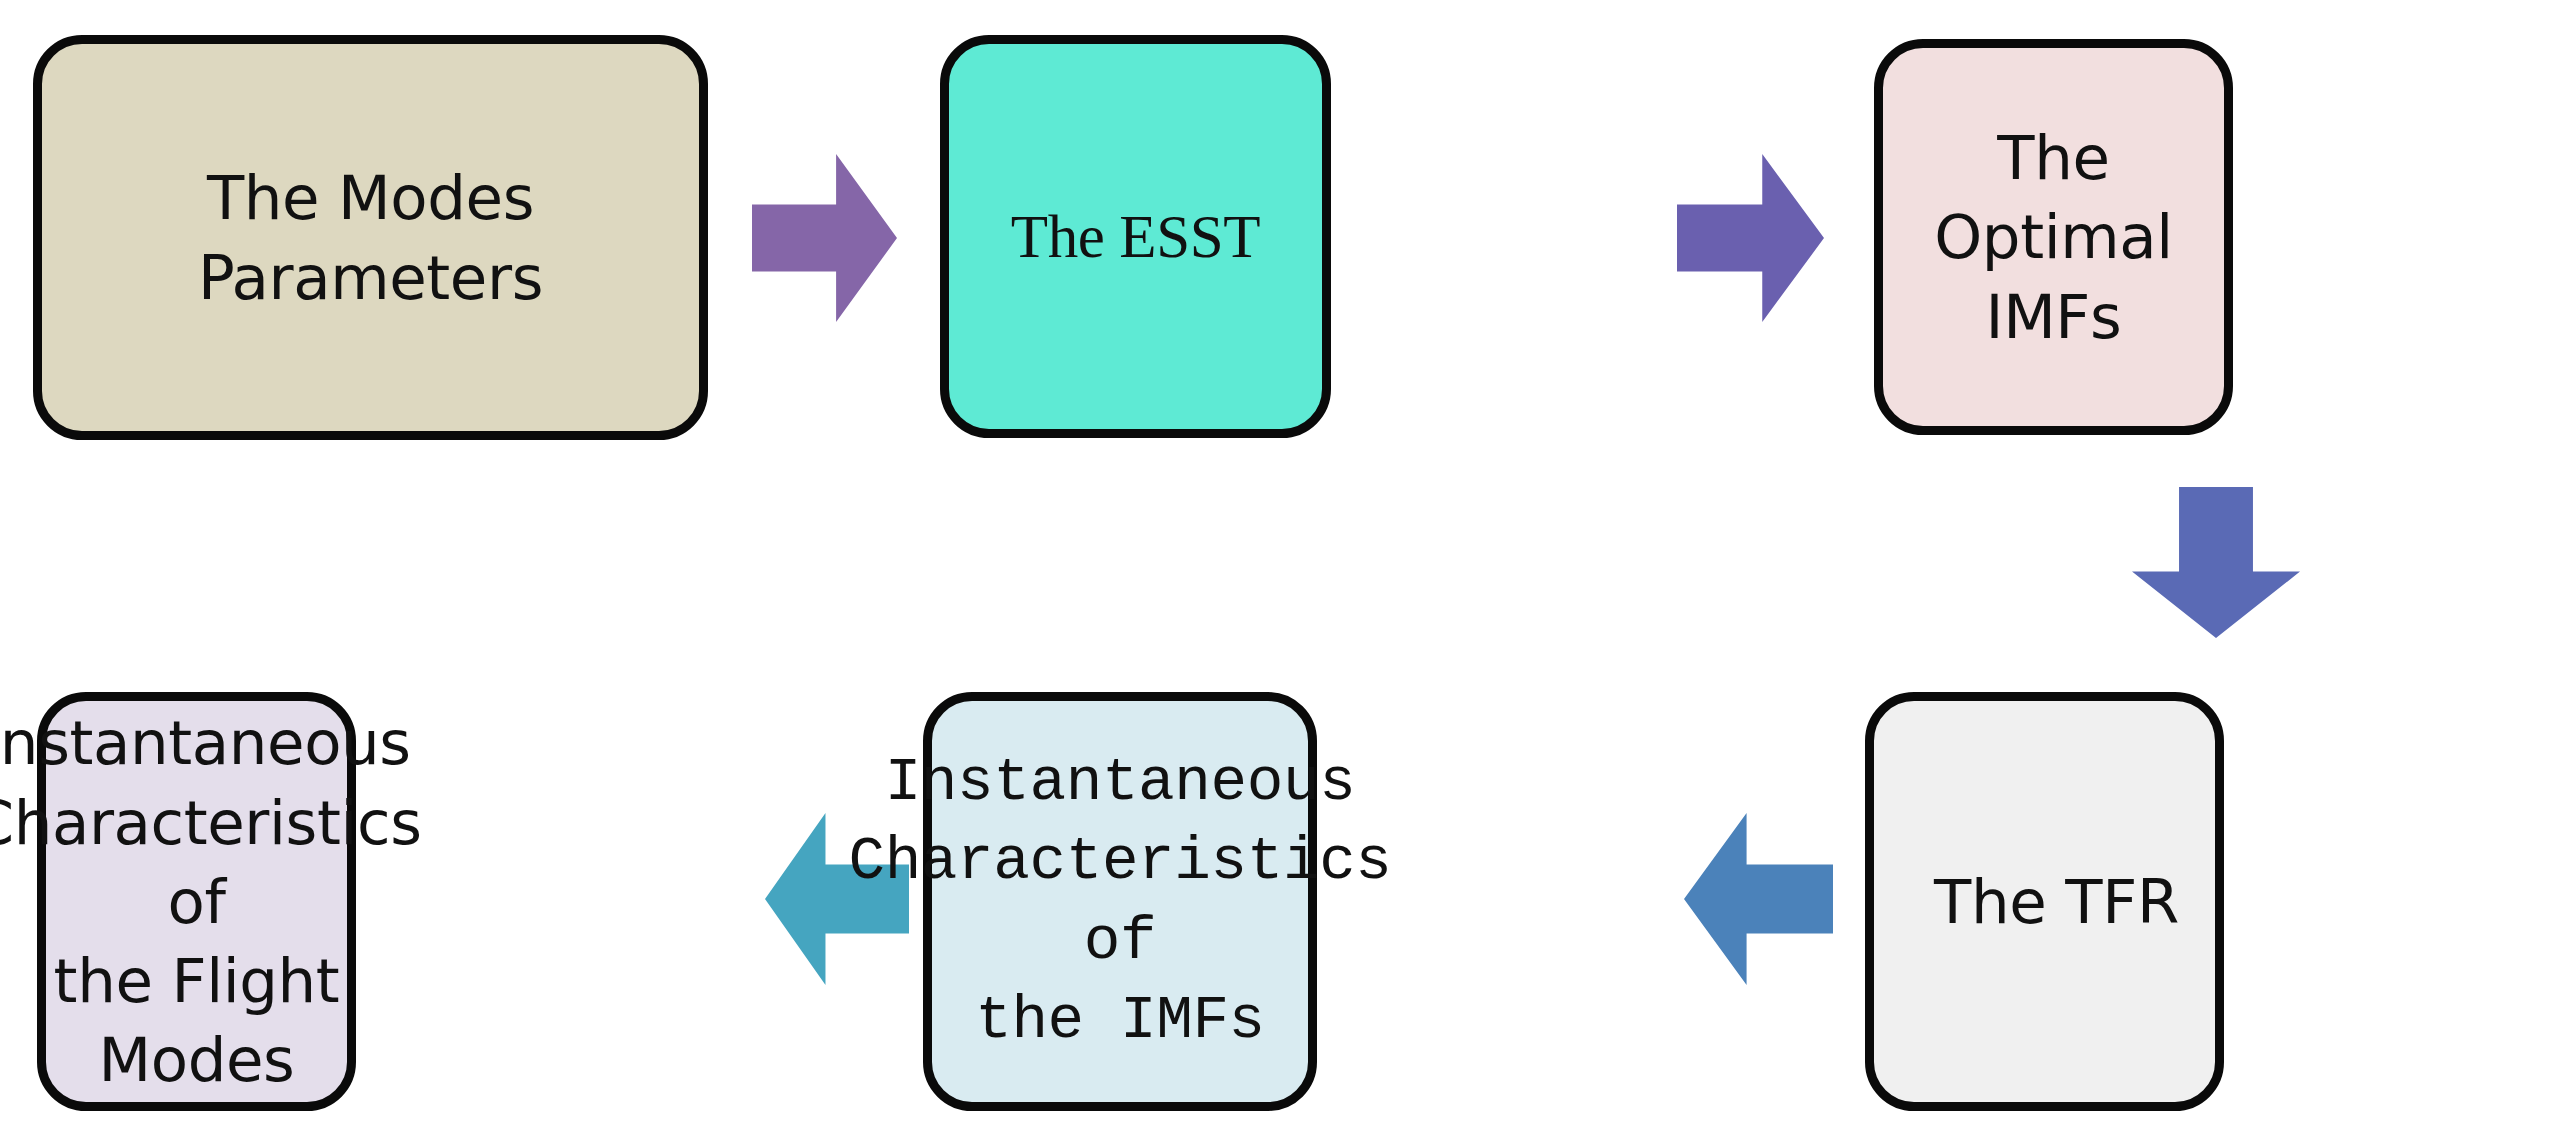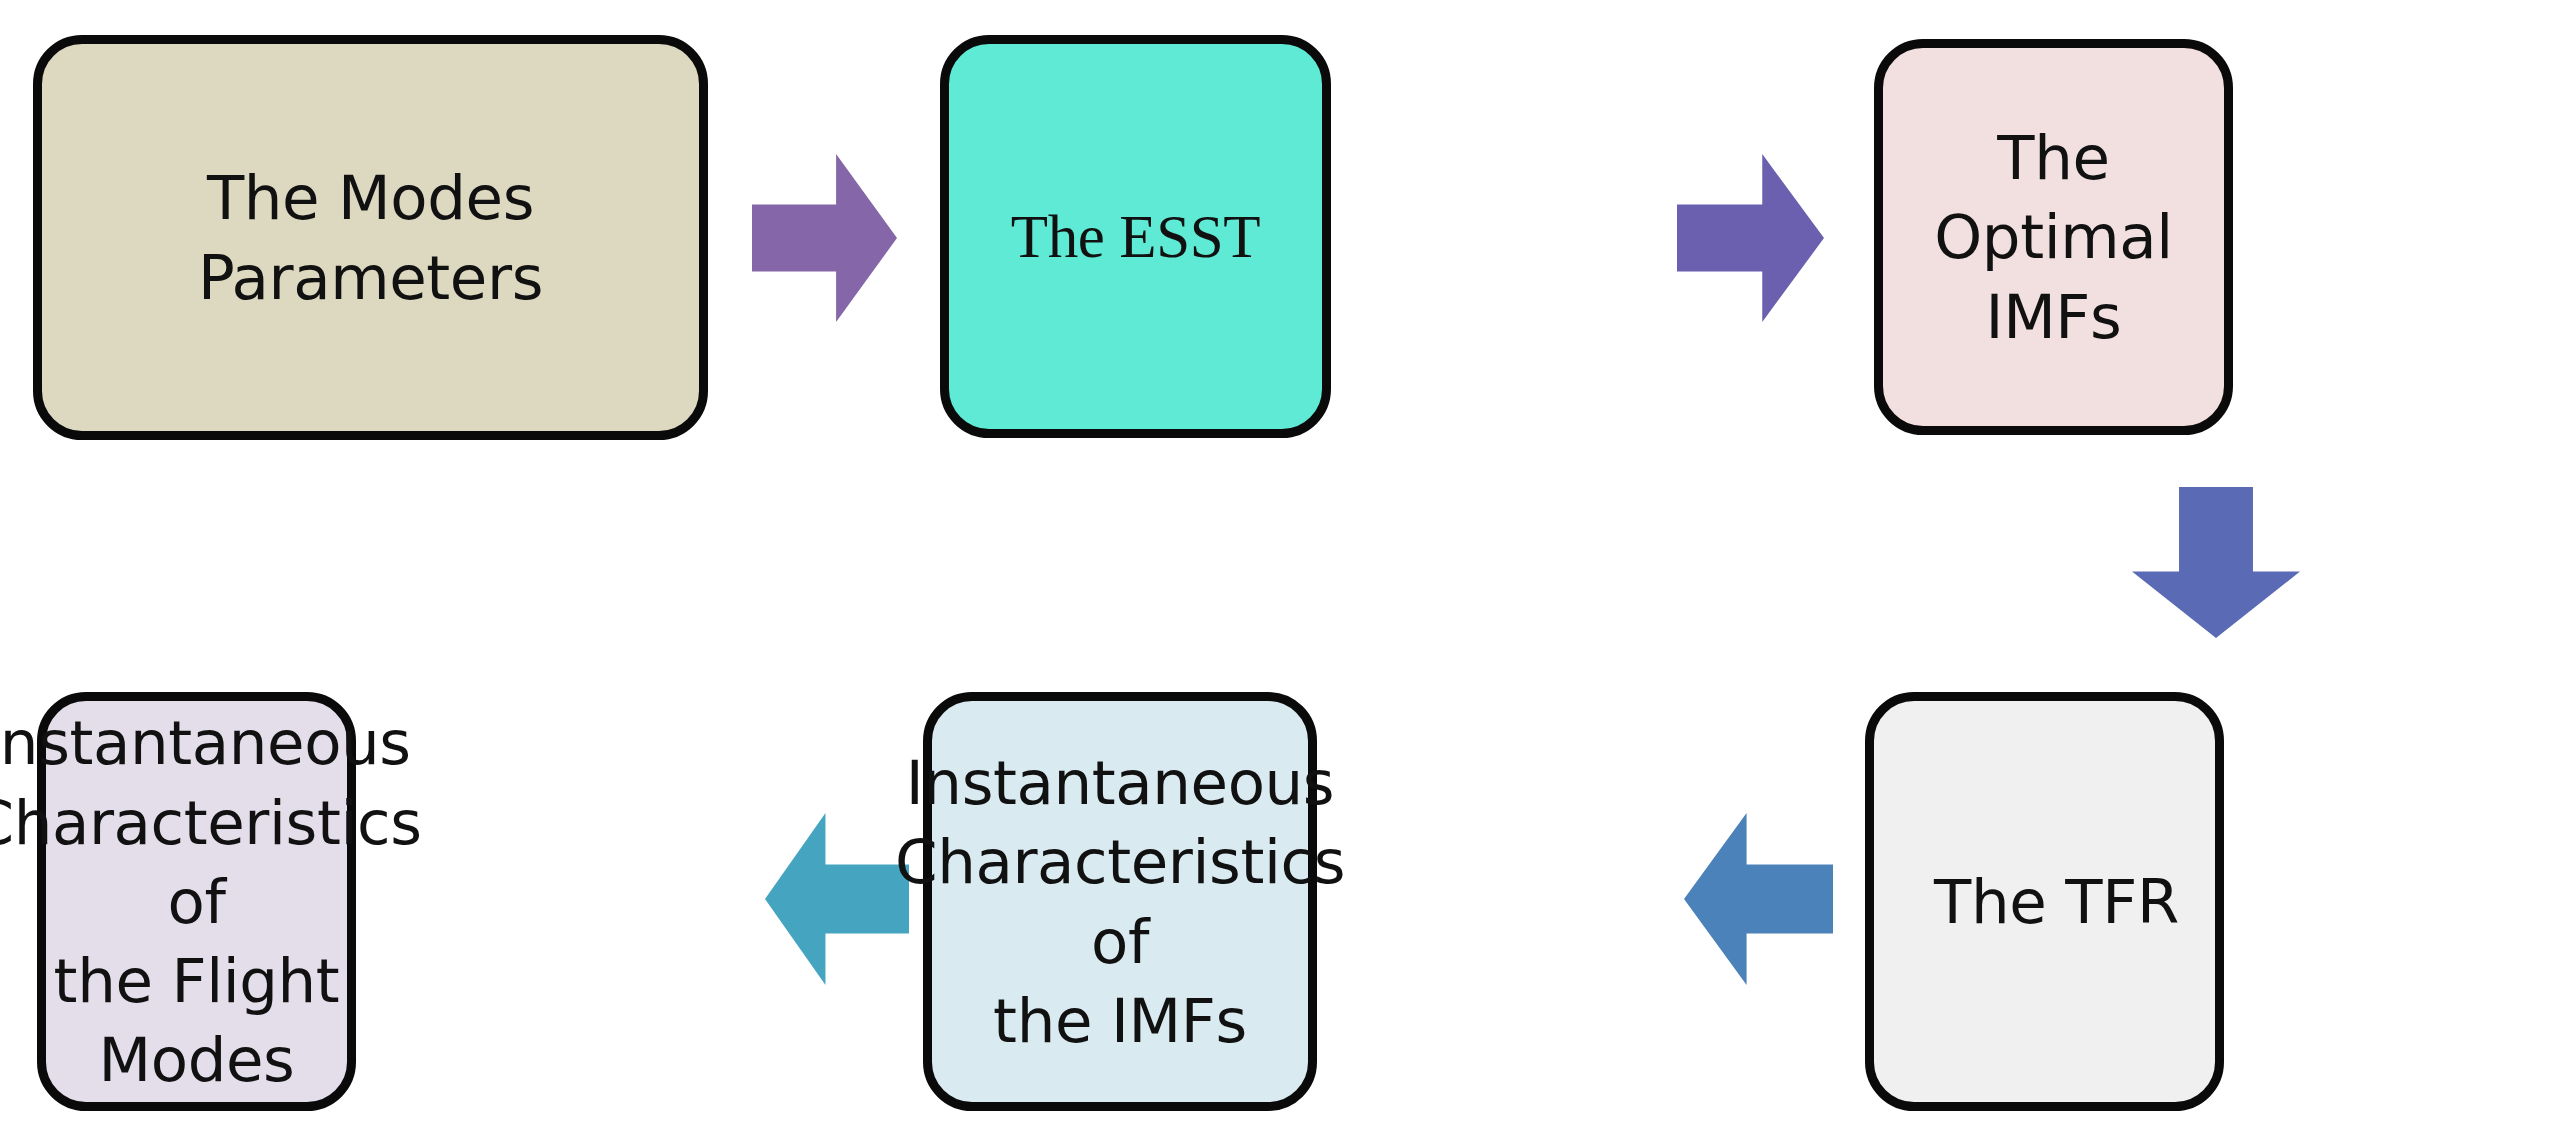--- a/index.html
+++ b/index.html
@@ -41,21 +41,21 @@
     display: block;
     width: 100%;
     height: 100%;
   }
 
   
   #node-flight-parameters { left: 33px;   top: 35px;  width: 675px; height: 405px; }
   #node-esst              { left: 940px; top: 35px;  width: 391px; height: 403px; }
   #node-optimal-imfs      { left: 1865px; top: 39px;  width: 359px; height: 396px; margin-left: 9px; }
   #node-tfr               { left: 1865px; top: 692px; width: 359px; height: 419px; }
-  #node-ic-imfs           { left: 923px; top: 692px; width: 394px; height: 419px; }
+  #node-ic-imfs           { left: 923px; top: 692px; width: 394px; height: 419px; font-family: Liberation Mono, monospace; }
   #node-ic-flight-modes   { left: 37px;   top: 692px; width: 319px; height: 419px; }
 
   
   #arrow-params-to-esst   { left: 752px;  top: 154px; width: 145px; height: 168px; }
   #arrow-esst-to-imfs     { left: 1677px; top: 154px; width: 147px; height: 168px; }
   #arrow-imfs-to-tfr      { left: 2132px; top: 487px; width: 168px; height: 151px; }
   #arrow-tfr-to-icimfs    { left: 1684px; top: 813px; width: 149px; height: 172px; }
   #arrow-icimfs-to-icfm   { left: 765px;  top: 813px; width: 144px; height: 172px; }
 </style>
 </head>

